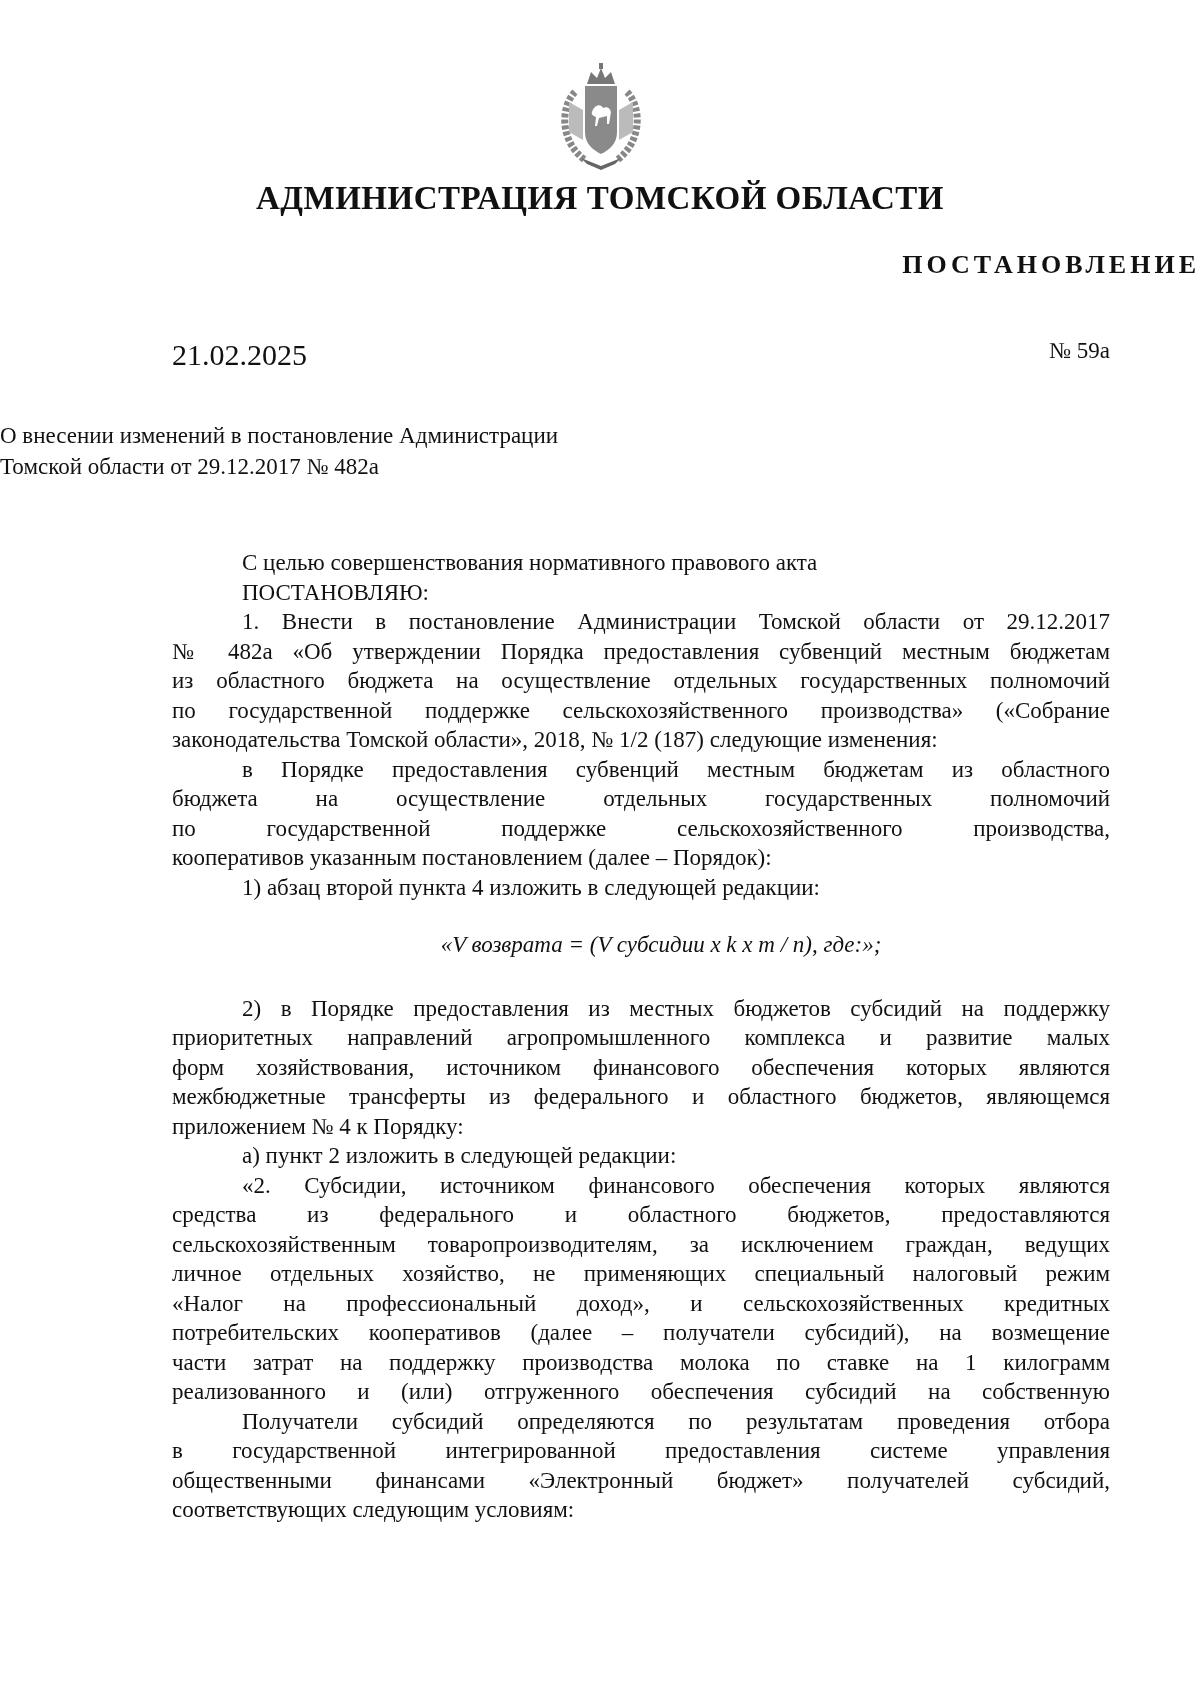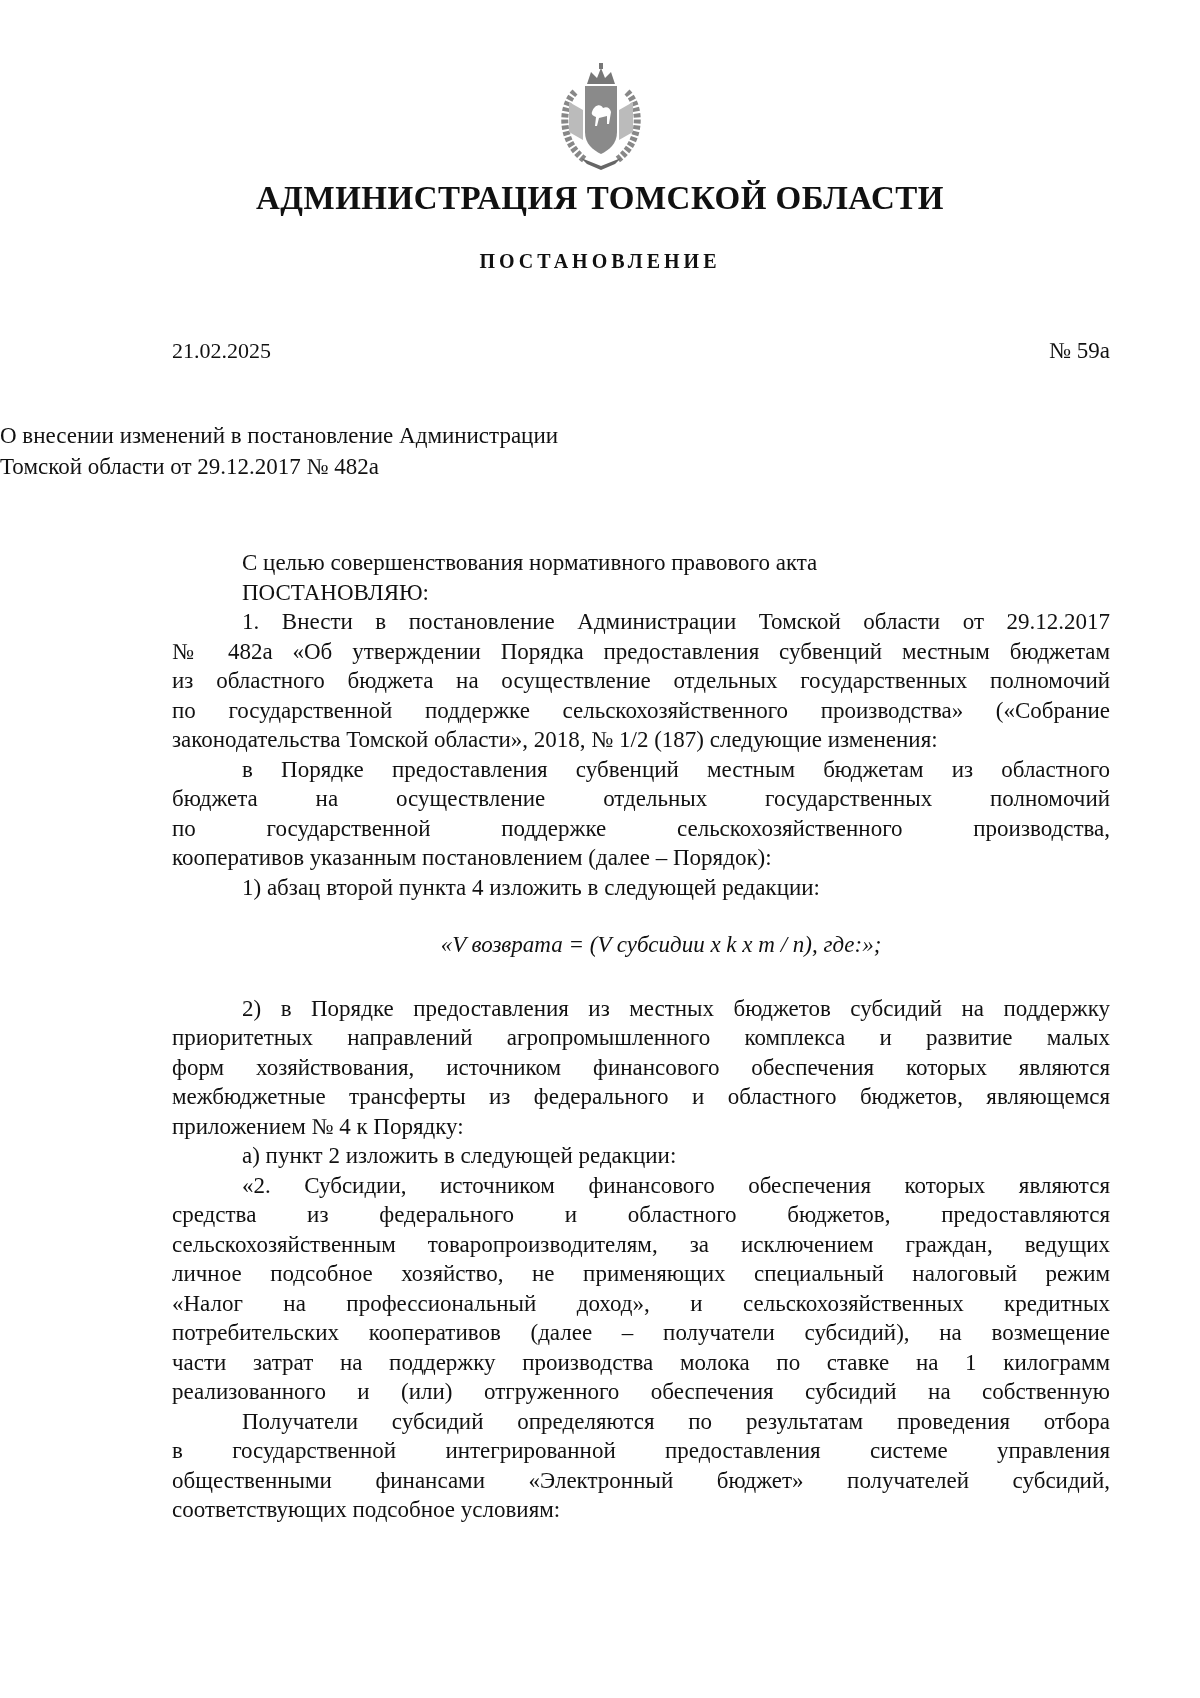--- a/index.html
+++ b/index.html
@@ -1,21 +1,21 @@
 <!DOCTYPE html>
 <html><head>
 <meta charset="utf-8">
 <style>
   html, body { margin: 0; padding: 0; background: #ffffff; }
   body { width: 1200px; height: 1698px; position: relative; overflow: hidden; color: #111; font-family: "Liberation Serif", "DejaVu Serif", serif; }
   .page { position: absolute; left: 0; top: 0; width: 1200px; height: 1698px; border-radius: 29px; }
   .emblem { position: absolute; left: 555px; top: 62px; width: 92px; height: 110px; }
   .org { position: absolute; left: 0; width: 1200px; top: 180px; text-align: center; font-size: 33px; font-weight: bold; letter-spacing: 0.5px; }
-  .doctype { position: absolute; left: 0; width: 1200px; top: 250px; text-align: center; font-size: 20px; font-weight: bold; letter-spacing: 4px; }
-  .date { position: absolute; left: 172px; top: 338px; font-size: 22px; }
+  .doctype { position: absolute; left: 0; width: 1200px; top: 250px; text-align: right; font-size: 26px; font-weight: bold; letter-spacing: 4px; }
+  .date { position: absolute; left: 172px; top: 338px; font-size: 30px; }
   .num { position: absolute; right: 90px; top: 338px; font-size: 23px; }
   .title { position: absolute; left: 0; width: 1200px; top: 420px; text-align: left; font-size: 23px; line-height: 31px; }
   .body { position: absolute; left: 172px; width: 938px; top: 548px; font-size: 23px; line-height: 29.5px; }
   .line { display: block; text-align: justify; text-align-last: justify; }
   .last { text-align-last: left; }
   .formula { text-align: center; margin: 28px 0 34px 0; padding-left: 40px; font-style: italic; }
 </style>
 </head>
 <body>
 
@@ -80,27 +80,27 @@
       <span class="line">межбюджетные трансферты из федерального и областного бюджетов, являющемся</span>
       <span class="line last">приложением № 4 к Порядку:</span>
     </div>
 
     <div style="padding-left:70px">а) пункт 2 изложить в следующей редакции:</div>
 
     <div>
       <span class="line" style="padding-left:70px">«2. Субсидии, источником финансового обеспечения которых являются</span>
       <span class="line">средства из федерального и областного бюджетов, предоставляются</span>
       <span class="line">сельскохозяйственным товаропроизводителям, за исключением граждан, ведущих</span>
-      <span class="line">личное подсобное хозяйство, не применяющих специальный налоговый режим</span>
+      <span class="line">личное отдельных хозяйство, не применяющих специальный налоговый режим</span>
       <span class="line">«Налог на профессиональный доход», и сельскохозяйственных кредитных</span>
       <span class="line">потребительских кооперативов (далее – получатели субсидий), на возмещение</span>
       <span class="line">части затрат на поддержку производства молока по ставке на 1 килограмм</span>
       <span class="line">реализованного и (или) отгруженного обеспечения субсидий на собственную</span>
     </div>
 
     <div>
       <span class="line" style="padding-left:70px">Получатели субсидий определяются по результатам проведения отбора</span>
       <span class="line">в государственной интегрированной предоставления системе управления</span>
       <span class="line">общественными финансами «Электронный бюджет» получателей субсидий,</span>
-      <span class="line last">соответствующих подсобное условиям:</span>
+      <span class="line last">соответствующих следующим условиям:</span>
     </div>
   </div>
 </div>
 
 </body></html>

